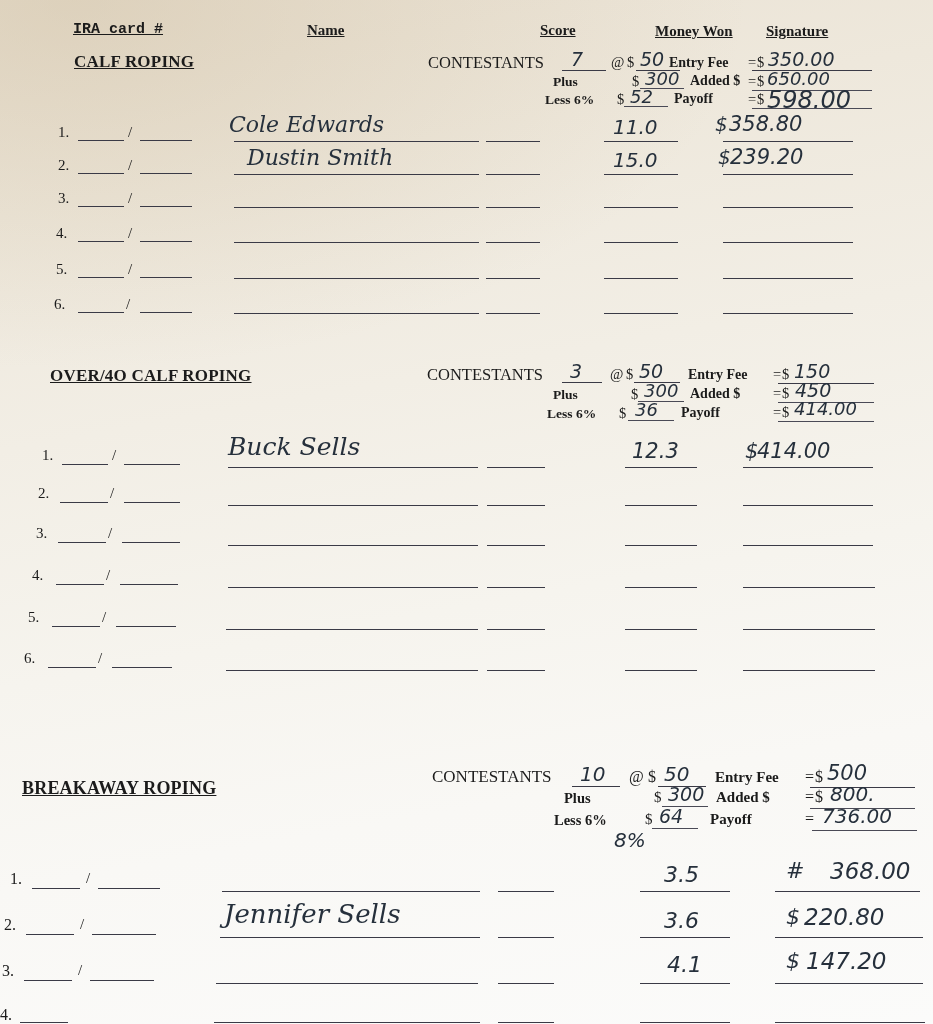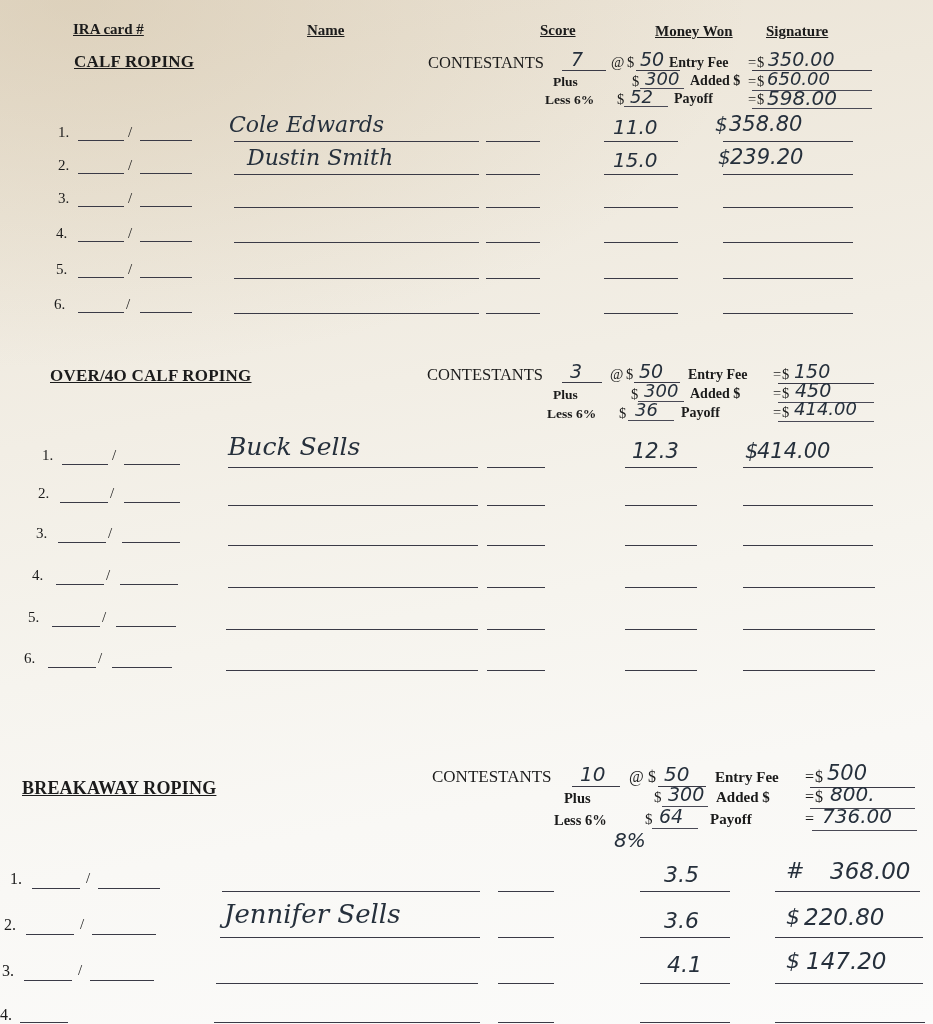--- a/index.html
+++ b/index.html
@@ -83,21 +83,21 @@
     white-space:nowrap;
   }
 </style>
 </head>
 <body>
 
 <div class="paper"></div>
 
 <div class="sheet">
 
-  <div class="hdr" style="left:73px;top:21px;">IRA card #</div>
+  <div class="hdr" style="left:73px;top:21px;font-family:Liberation Mono, monospace;">IRA card #</div>
   <div class="hdr" style="left:307px;top:22px;">Name</div>
   <div class="hdr" style="left:540px;top:22px;">Score</div>
   <div class="hdr" style="left:655px;top:23px;">Money Won</div>
   <div class="hdr" style="left:766px;top:23px;">Signature</div>
 
   <div class="seclabel" style="left:74px;top:52px;">CALF ROPING</div>
 
   <div class="contest" style="left:428px;top:53px;">CONTESTANTS</div>
   <div class="hand num" style="left:571px;top:48px;font-size:19px;">7</div>
   <div class="rule" style="left:562px;top:70px;width:44px;"></div>
@@ -121,21 +121,21 @@
   <div class="hand num" style="left:767px;top:68px;font-size:18px;">650.00</div>
   <div class="rule thin" style="left:752px;top:90px;width:120px;"></div>
 
   <div class="smalllbl" style="left:545px;top:92px;font-weight:bold;">Less 6%</div>
   <div class="lbl" style="left:617px;top:91px;">$</div>
   <div class="hand num" style="left:630px;top:86px;font-size:18px;">52</div>
   <div class="rule thin" style="left:624px;top:106px;width:44px;"></div>
   <div class="lbl" style="left:674px;top:91px;font-weight:bold;font-size:14px;">Payoff</div>
   <div class="lbl" style="left:748px;top:91px;">=</div>
   <div class="lbl" style="left:757px;top:91px;">$</div>
-  <div class="hand num" style="left:767px;top:86px;font-size:20px;">598.00</div>
+  <div class="hand num" style="left:767px;top:86px;font-size:24px;">598.00</div>
   <div class="rule thin" style="left:752px;top:108px;width:120px;"></div>
 
   <div class="rownum" style="left:58px;top:124px;">1.</div>
   <div class="rule" style="left:78px;top:140px;width:46px;"></div>
   <div class="slash" style="left:128px;top:124px;">/</div>
   <div class="rule" style="left:140px;top:140px;width:52px;"></div>
   <div class="hand" style="left:229px;top:112px;font-size:22px;">Cole Edwards</div>
   <div class="rule" style="left:234px;top:141px;width:245px;"></div>
   <div class="rule" style="left:486px;top:141px;width:54px;"></div>
   <div class="hand num" style="left:613px;top:115px;font-size:20px;">11.0</div>

